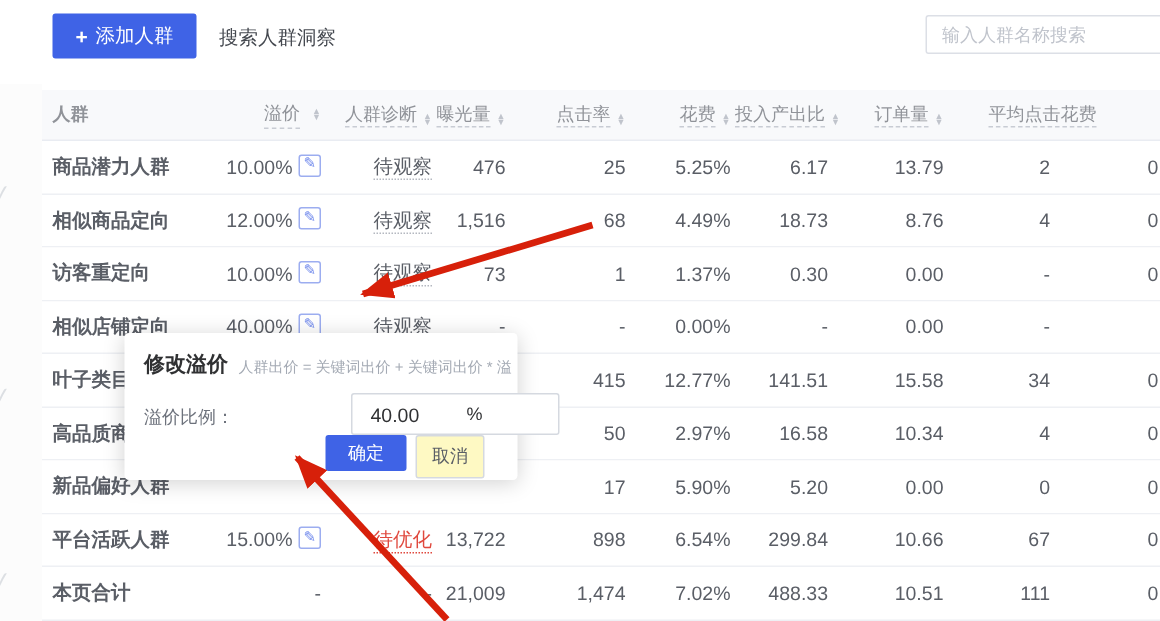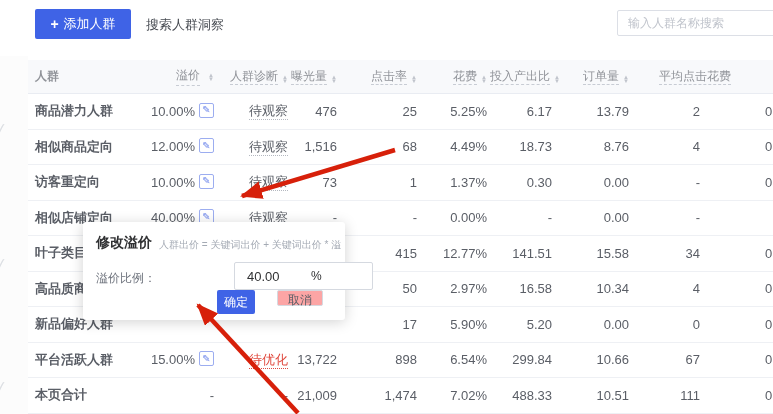--- a/index.html
+++ b/index.html
@@ -43,23 +43,23 @@
   
   .modal{position:absolute;left:83px;top:222px;width:262px;height:98px;background:#fff;z-index:10;
     border-radius:3px;box-shadow:0 2px 14px rgba(0,0,0,0.18);}
   .m-title{position:absolute;left:13px;top:12px;font-size:14px;font-weight:bold;color:#303133;text-align:right;}
   .m-formula{position:absolute;left:76px;top:16px;font-size:10px;color:#a4aab4;white-space:nowrap;
     width:182px;overflow:hidden;}
   .m-label{position:absolute;left:13px;top:48px;font-size:12px;color:#6d727c;font-family:Liberation Serif, serif;}
   .m-input{position:absolute;left:103px;top:40px;width:139px;height:28px;border:1px solid #d5d9e0;
     border-radius:2px;box-sizing:border-box;font-size:13px;color:#303133;padding:0 24px 0 12px;outline:none;margin-left:48px;}
   .m-unit{position:absolute;left:228px;top:47px;font-size:12px;color:#303133;}
-  .m-ok{position:absolute;left:134px;top:68px;width:38px;height:24px;background:var(--accent);
+  .m-ok{position:absolute;left:134px;top:68px;width:54px;height:24px;background:var(--accent);
     color:#fff;font-size:12px;border:none;border-radius:2px;cursor:pointer;}
-  .m-cancel{position:absolute;left:194px;top:68px;width:46px;height:16px;background:#fca5a5;
+  .m-cancel{position:absolute;left:194px;top:68px;width:46px;height:29px;background:#fef9c3;
     color:#5a5e66;font-size:12px;border:1px solid #d5d9e0;border-radius:2px;cursor:pointer;box-sizing:border-box;}
   .arrows{position:absolute;left:0;top:0;width:773px;height:414px;z-index:20;pointer-events:none;}
 </style>
 </head>
 <body>
 
 <div class="gutter">
   <span class="wm" style="top:120px">✓</span>
   <span class="wm" style="top:255px">✓</span>
   <span class="wm" style="top:378px">✓</span>

